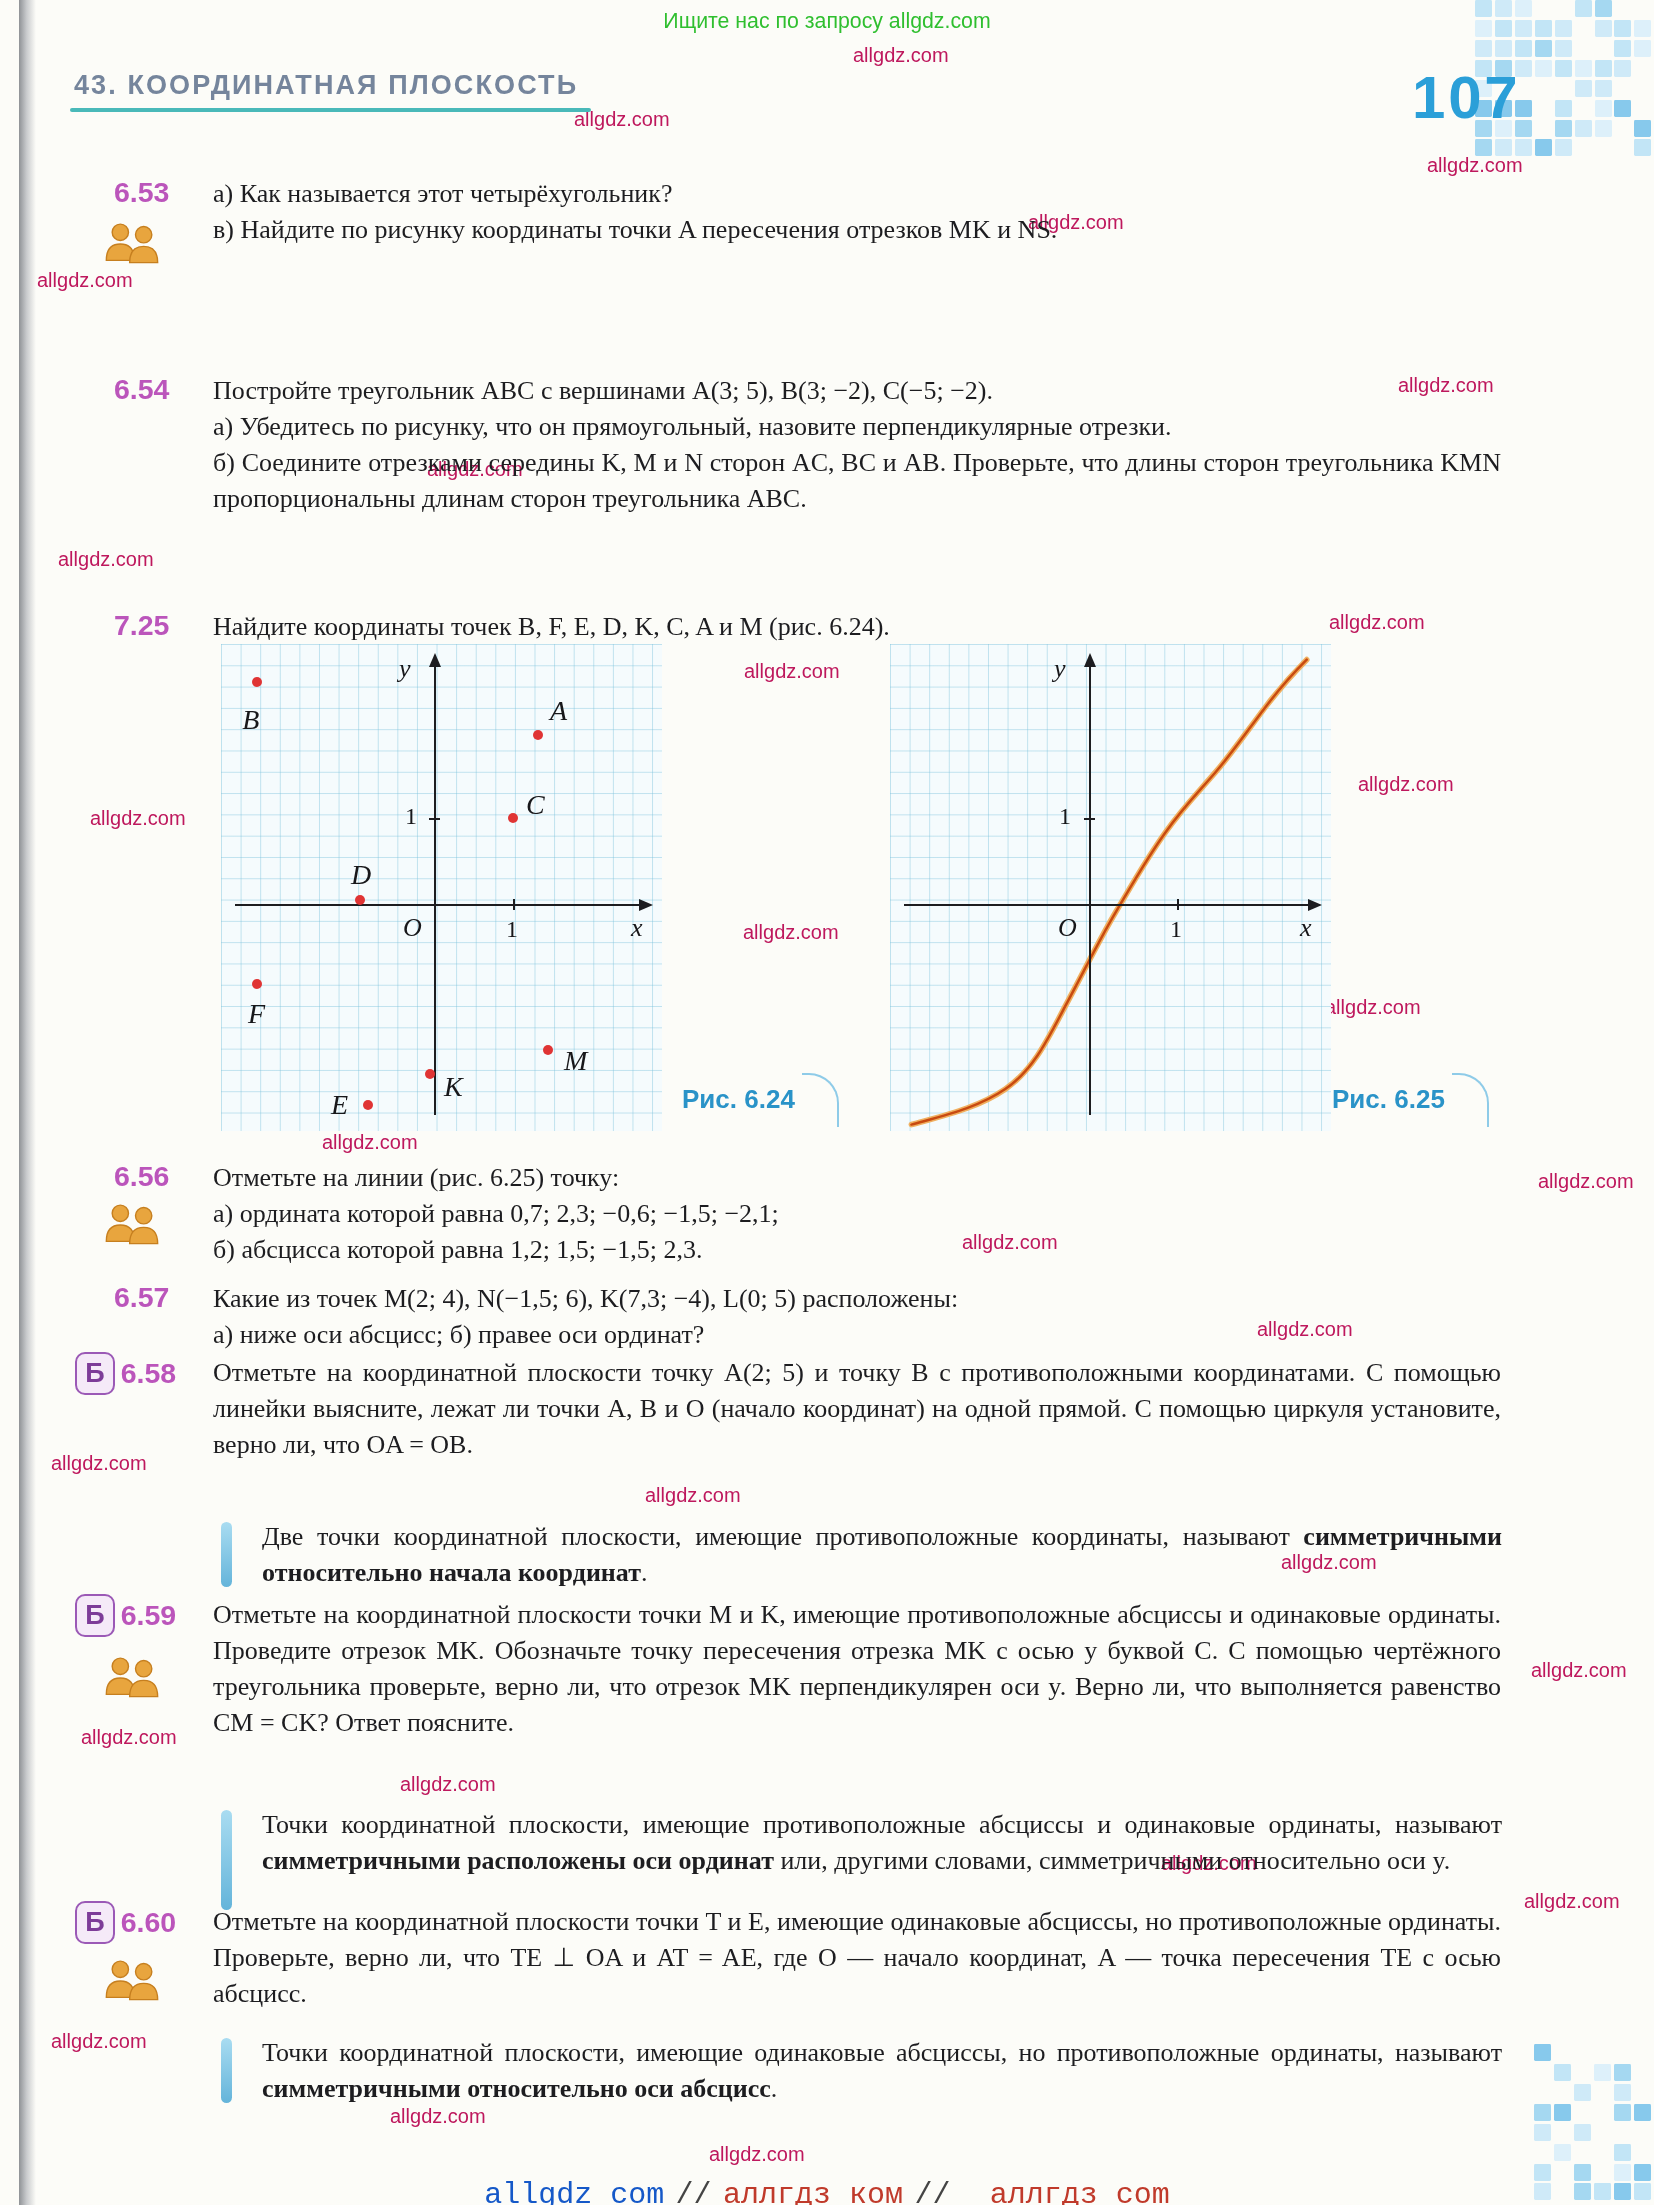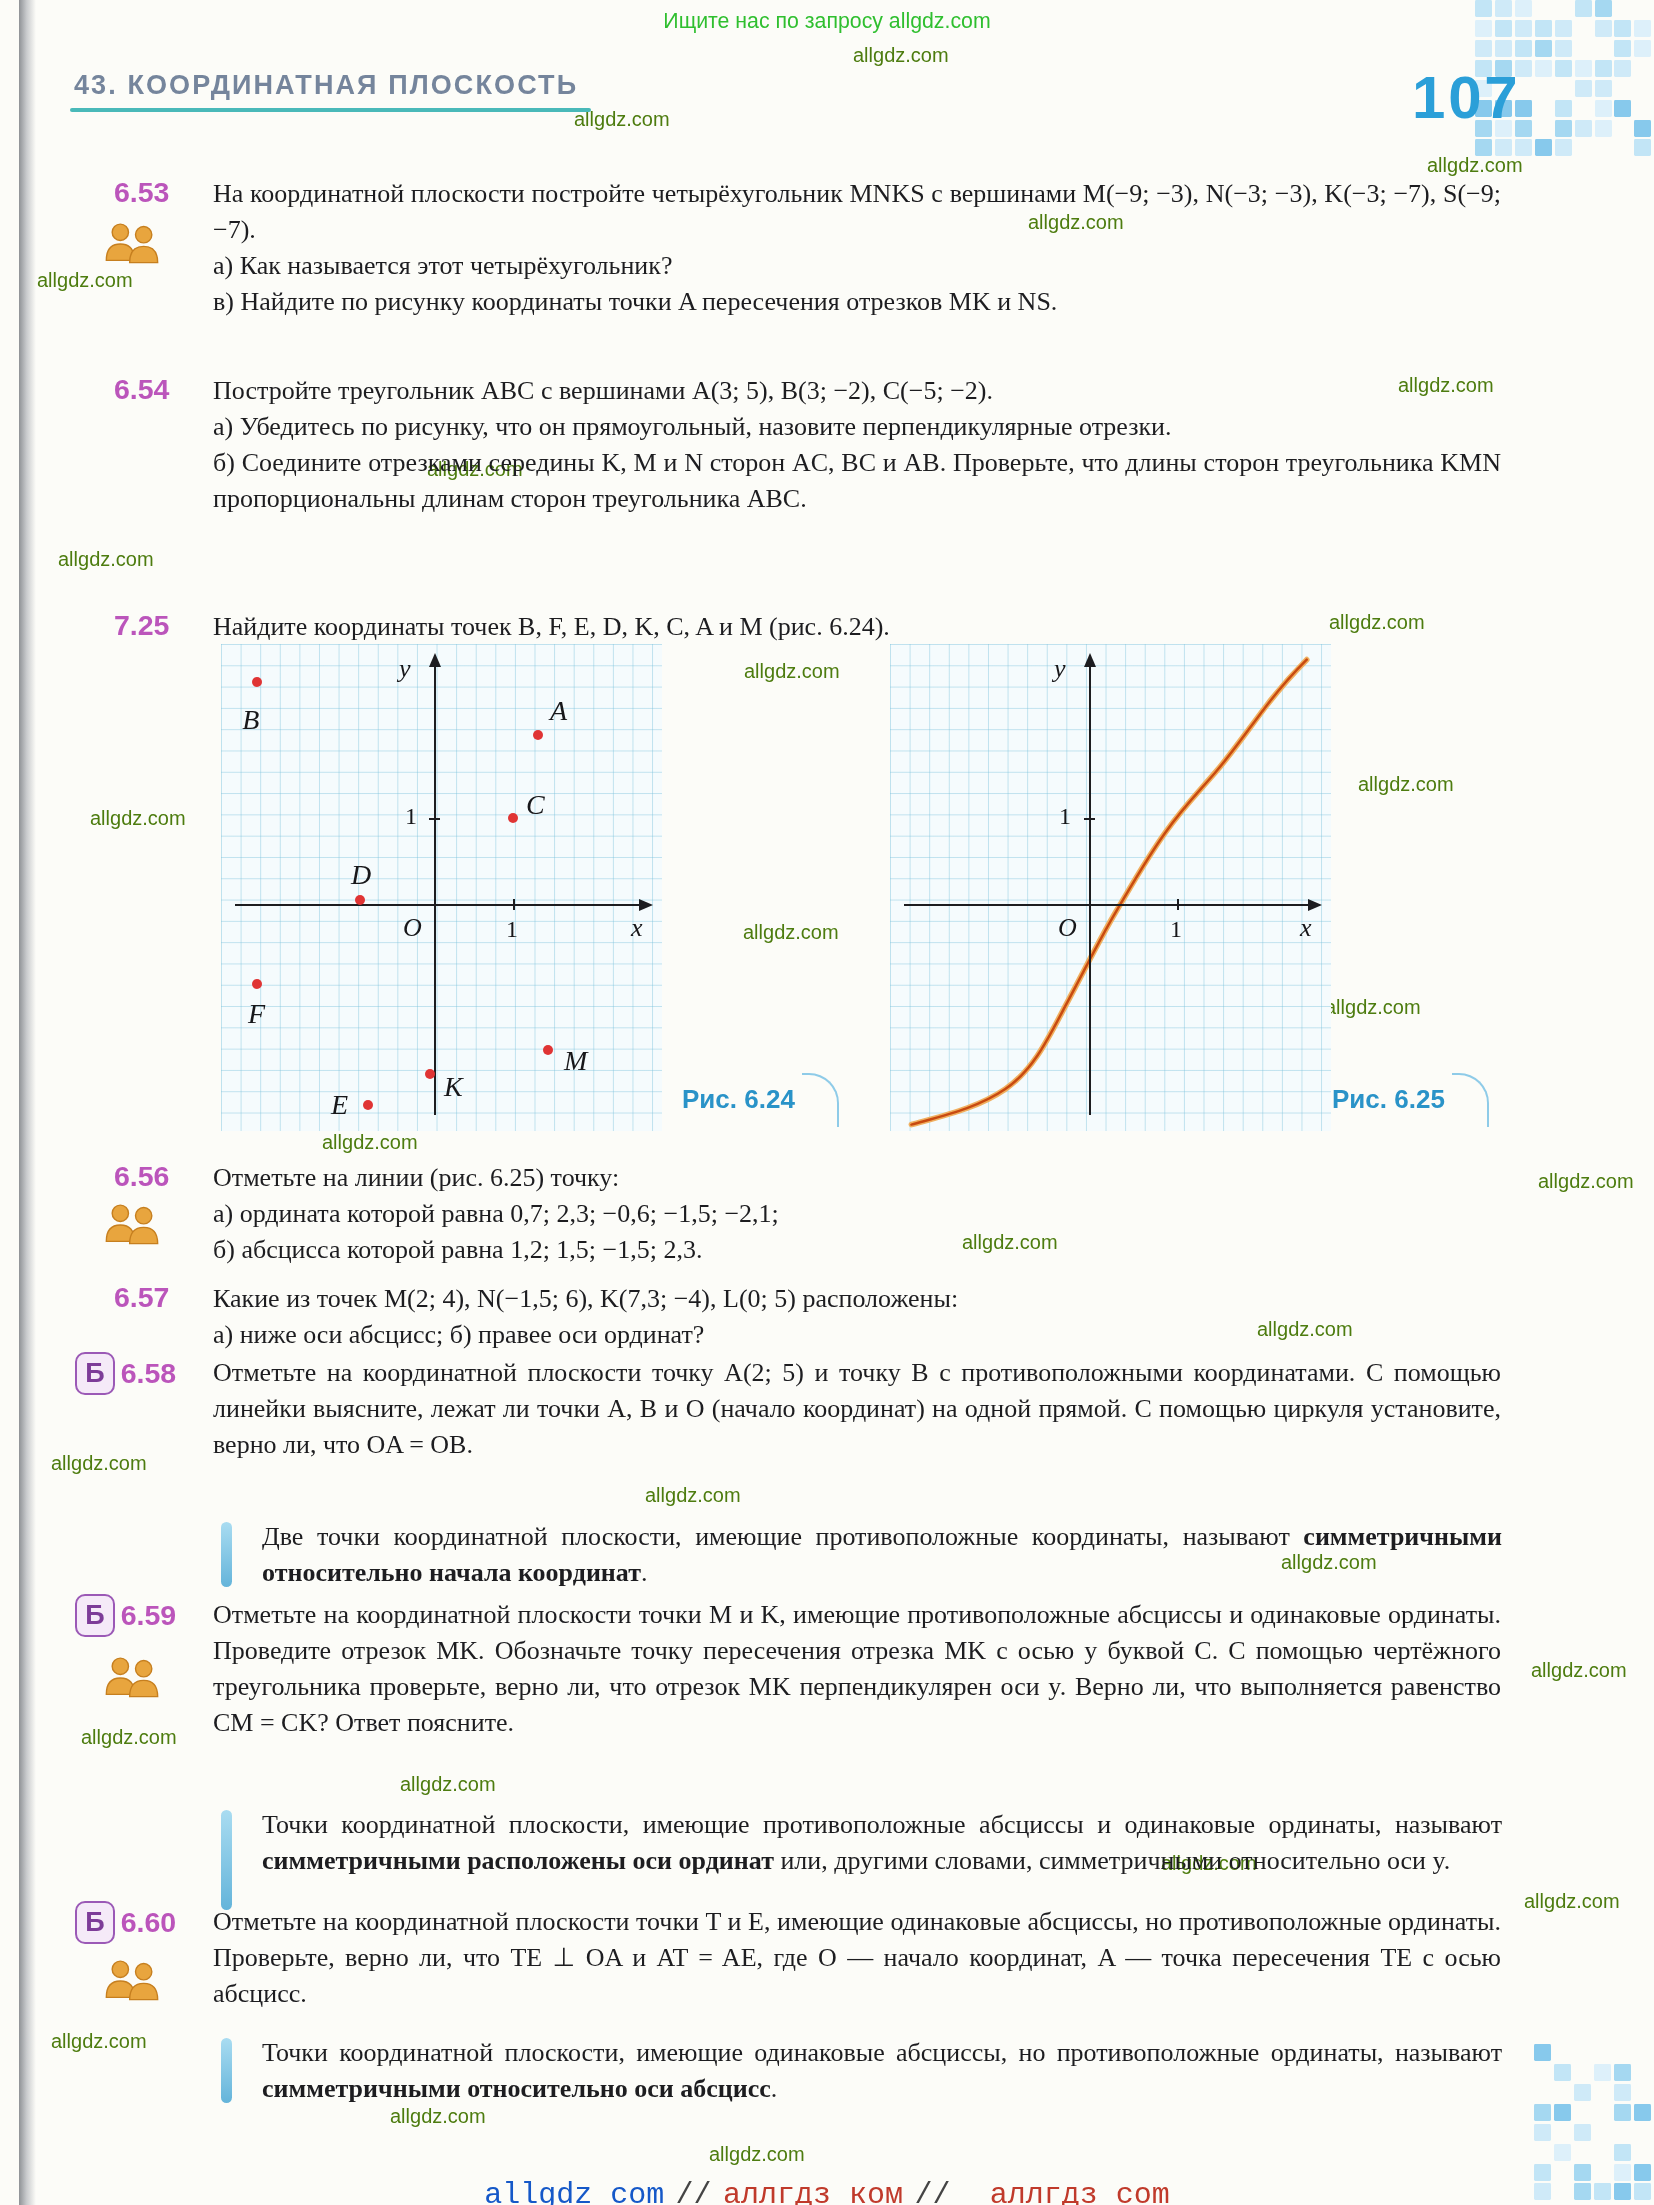--- a/index.html
+++ b/index.html
@@ -3,21 +3,21 @@
 <meta charset="utf-8">
 <style>
   *{margin:0;padding:0;box-sizing:border-box}
   html,body{background:#e9e9e9}
   .page{position:relative;width:1654px;height:2205px;background:#fcfcf8;overflow:hidden;
         font-family:"Liberation Serif",serif;color:#1d1d20}
   .spine{position:absolute;left:18.5px;top:0;bottom:0;width:17px;
          background:linear-gradient(to right,#8f9296,#c9cbcd 45%,rgba(252,252,248,0))}
   .top-notice{position:absolute;top:8.5px;left:50%;transform:translateX(-50%);
               font-family:"Liberation Sans",sans-serif;font-size:21.3px;color:#2fbf2f;white-space:nowrap}
-  .wm{position:absolute;font-family:"Liberation Sans",sans-serif;font-size:20px;color:#4d7c0f;white-space:nowrap}
+  .wm{position:absolute;font-family:"Liberation Sans",sans-serif;font-size:20px;color:#be185d;white-space:nowrap}
   .section-title{position:absolute;left:74px;top:70px;font-family:"Liberation Sans",sans-serif;
                  font-weight:bold;font-size:27px;letter-spacing:2.1px;color:#75859c;white-space:nowrap}
   .title-underline{position:absolute;left:70px;top:108px;width:521px;height:3.6px;background:#49b9b9;border-radius:2.1px}
   .page-number{position:absolute;left:1412px;top:63px;font-family:"Liberation Sans",sans-serif;
                font-weight:bold;font-size:60px;letter-spacing:2.8px;color:#2b9fd8}
   .mosaic{position:absolute}
   .mosaic-tr{right:0;top:0;width:179px;height:159px}
   .mosaic-br{right:0;bottom:0;width:120px;height:161px}
   .mcell{position:absolute;width:17px;height:17px;border-radius:1.4px}
 
@@ -193,21 +193,20 @@
       <svg viewBox="0 0 60 40" width="70" height="48">
         <g fill="#e8a53e" stroke="#c67f1f" stroke-width="1.2">
           <circle cx="20" cy="10" r="7"></circle>
             <path d="M8 34 q0 -14 12 -14 q12 0 12 14 z"></path>
           <circle cx="40" cy="12" r="7"></circle>
             <path d="M28 36 q0 -14 12 -14 q12 0 12 14 z"></path>
         </g>
       </svg>
     </div>
     <div class="ex-body">
-        <p>На координатной плоскости постройте четырёхугольник MNKS с вершинами M(−9; −3), N(−3; −3), K(−3; −7), S(−9; −7).</p>
         <p>а) Как называется этот четырёхугольник?</p>
         <p>в) Найдите по рисунку координаты точки A пересечения отрезков MK и NS.</p>
       </div>
   </section>
 
   <section class="exercise" style="top:373px">
     <div class="ex-num">6.54</div>
     <div class="ex-body">
         <p>Постройте треугольник ABC с вершинами A(3; 5), B(3; −2), C(−5; −2).</p>
         <p>а) Убедитесь по рисунку, что он прямоугольный, назовите перпендикулярные отрезки.</p>

